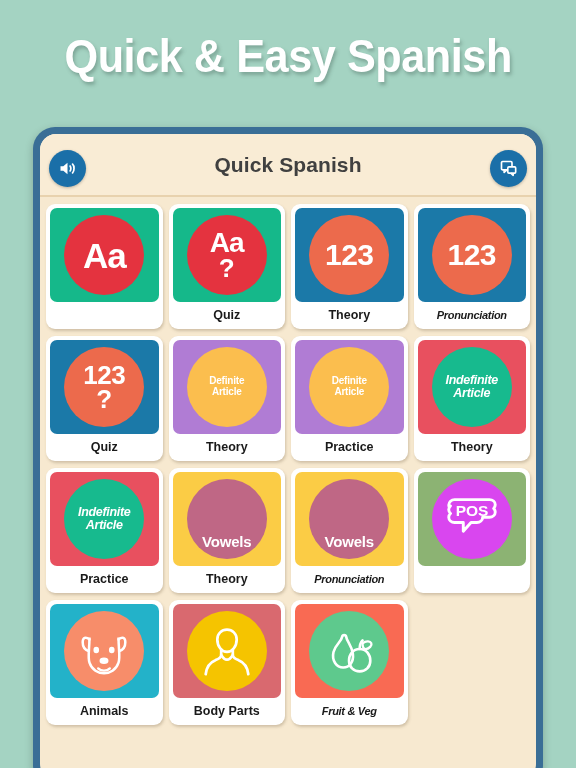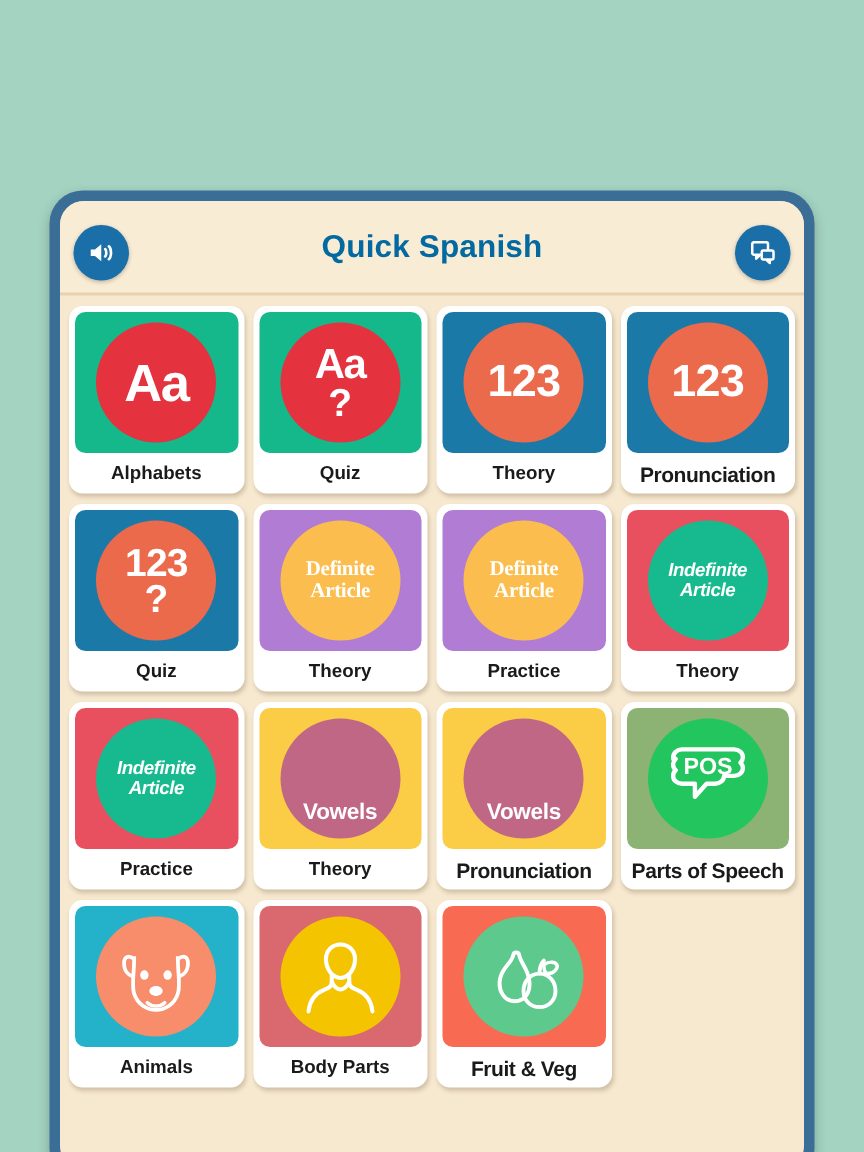--- a/index.html
+++ b/index.html
@@ -45,21 +45,21 @@
   }
 
   
   .appbar{
     position:relative;height:61px;
     background:#f9ecd5;
     border-bottom:2px solid #e8d2ae;
     display:flex;align-items:center;justify-content:center;
   }
   .appbar-title{
-    font-size:21px;font-weight:bold;color:#0369a1;letter-spacing:0.1px;
+    font-size:21px;font-weight:bold;color:#404040;letter-spacing:0.1px;
   }
   .circ-btn{
     position:absolute;top:16px;width:37px;height:37px;border-radius:50%;
     background:#1a6fa8;display:flex;align-items:center;justify-content:center;
     box-shadow:0 1px 3px rgba(0,0,0,0.25);
     cursor:pointer;
   }
   .circ-btn.left{left:9px;}
   .circ-btn.right{right:9px;}
   .circ-btn svg{display:block;}
@@ -95,43 +95,46 @@
     position:relative;
   }
   .tile-label{
     flex:1;
     display:flex;align-items:center;justify-content:center;
     font-size:12.5px;font-weight:bold;color:#1a1a1a;
     line-height:1;
     width:100%;
     white-space:nowrap;
   }
-  .tile-label.tiny{font-size:14px;letter-spacing:-0.3px;}
+  .tile-label.tiny{font-size:11px;letter-spacing:-0.3px;font-style:italic;}
 
   
   .glyph{
     color:#ffffff;font-weight:bold;line-height:1;
   }
   .glyph.aa{font-size:35px;letter-spacing:-1px;}
   .glyph.aa-sm{font-size:28px;letter-spacing:-1px;}
   .glyph.num{font-size:30px;letter-spacing:-0.5px;}
   .glyph.num-sm{font-size:26px;letter-spacing:-0.5px;}
   .glyph.q{font-size:26px;display:block;margin-top:-2px;}
-  .glyph.word{font-size:14px;line-height:1.08;letter-spacing:-0.2px;font-family:Liberation Serif, serif;}
+  .glyph.word{font-size:10px;line-height:1.08;letter-spacing:-0.2px;}
   .glyph.word-sm{font-size:12.5px;line-height:1.08;letter-spacing:-0.3px;font-style:italic;}
   .glyph.vowels{font-size:15px;letter-spacing:-0.2px;margin-top:44px;}
   .stack{display:flex;flex-direction:column;align-items:center;justify-content:center;}
 
   .svg-icon{display:block;}
 </style>
 </head>
 <body>
 
 <div id="stage">
 
+  <div class="banner">
+    <div class="banner-title">Quick &amp; Easy Spanish</div>
+  </div>
 
   <div class="device">
     <div class="screen">
 
       <div class="appbar">
 
         <div class="circ-btn left">
           <span>
             <svg class="svg-icon" width="21" height="21" viewBox="0 0 24 24" fill="none">
               <path d="M4 9.5h3.2L12 5.5v13L7.2 14.5H4z" fill="#ffffff"></path>
@@ -155,21 +158,20 @@
         </div>
       </div>
 
       <div class="grid">
           <div class="tile">
             <div class="tile-art" style="background:#15b88a">
               <div class="tile-circle" style="background:#e4333f">
                 <span class="glyph aa">Aa</span>
               </div>
             </div>
-            <div class="tile-label">Alphabets</div>
           </div>
           <div class="tile">
             <div class="tile-art" style="background:#15b88a">
               <div class="tile-circle" style="background:#e4333f">
                 <span class="stack">
                   <span class="glyph aa-sm">Aa</span>
                   <span class="glyph q">?</span>
                 </span>
               </div>
             </div>
@@ -245,30 +247,29 @@
           <div class="tile">
             <div class="tile-art" style="background:#fbcc45">
               <div class="tile-circle" style="background:#bf6785">
                 <span class="glyph vowels">Vowels</span>
               </div>
             </div>
             <div class="tile-label tiny">Pronunciation</div>
           </div>
           <div class="tile">
             <div class="tile-art" style="background:#8cb373">
-              <div class="tile-circle" style="background:#22c55e">
+              <div class="tile-circle" style="background:#d946ef">
                 <span>
                   <svg class="svg-icon" width="62" height="62" viewBox="0 0 64 64" fill="none">
                     <path d="M14 12h36c3.3 0 6 2.4 6 5.4 0 1.4-.6 2.7-1.6 3.7 1 1 1.6 2.3 1.6 3.7 0 3-2.7 5.4-6 5.4H43c0 3-2.7 5.4-6 5.4h-6l-8 9v-9h-9c-3.3 0-6-2.4-6-5.4 0-1.5.7-2.9 1.8-3.9-1.1-1-1.8-2.4-1.8-3.9 0-1.5.7-2.9 1.8-3.9C8.7 20.5 8 19.1 8 17.6c0-3 2.7-5.6 6-5.6z" stroke="#ffffff" stroke-width="3" fill="none" stroke-linejoin="round"></path>
                     <text x="32" y="29" text-anchor="middle" fill="#ffffff" font-family="Liberation Sans, sans-serif" font-size="16" font-weight="bold">POS</text>
                   </svg>
                 </span>
               </div>
             </div>
-            <div class="tile-label tiny">Parts of Speech</div>
           </div>
           <div class="tile">
             <div class="tile-art" style="background:#23b2c9">
               <div class="tile-circle" style="background:#f78d6a">
                 <span>
                   <svg class="svg-icon" width="62" height="62" viewBox="0 0 64 64" fill="none">
                     <path d="M17 20c-4-3-7-2-7 3 0 5 3 8 6 9" stroke="#ffffff" stroke-width="2.6" fill="none" stroke-linecap="round"></path>
                     <path d="M47 20c4-3 7-2 7 3 0 5-3 8-6 9" stroke="#ffffff" stroke-width="2.6" fill="none" stroke-linecap="round"></path>
                     <path d="M17 18c0 13-2 20 0 26 2.5 7.5 9 11 15 11s12.5-3.5 15-11c2-6 0-13 0-26" stroke="#ffffff" stroke-width="2.6" fill="none" stroke-linejoin="round"></path>
                     <ellipse cx="24" cy="31" rx="2.9" ry="3.3" fill="#ffffff"></ellipse>

